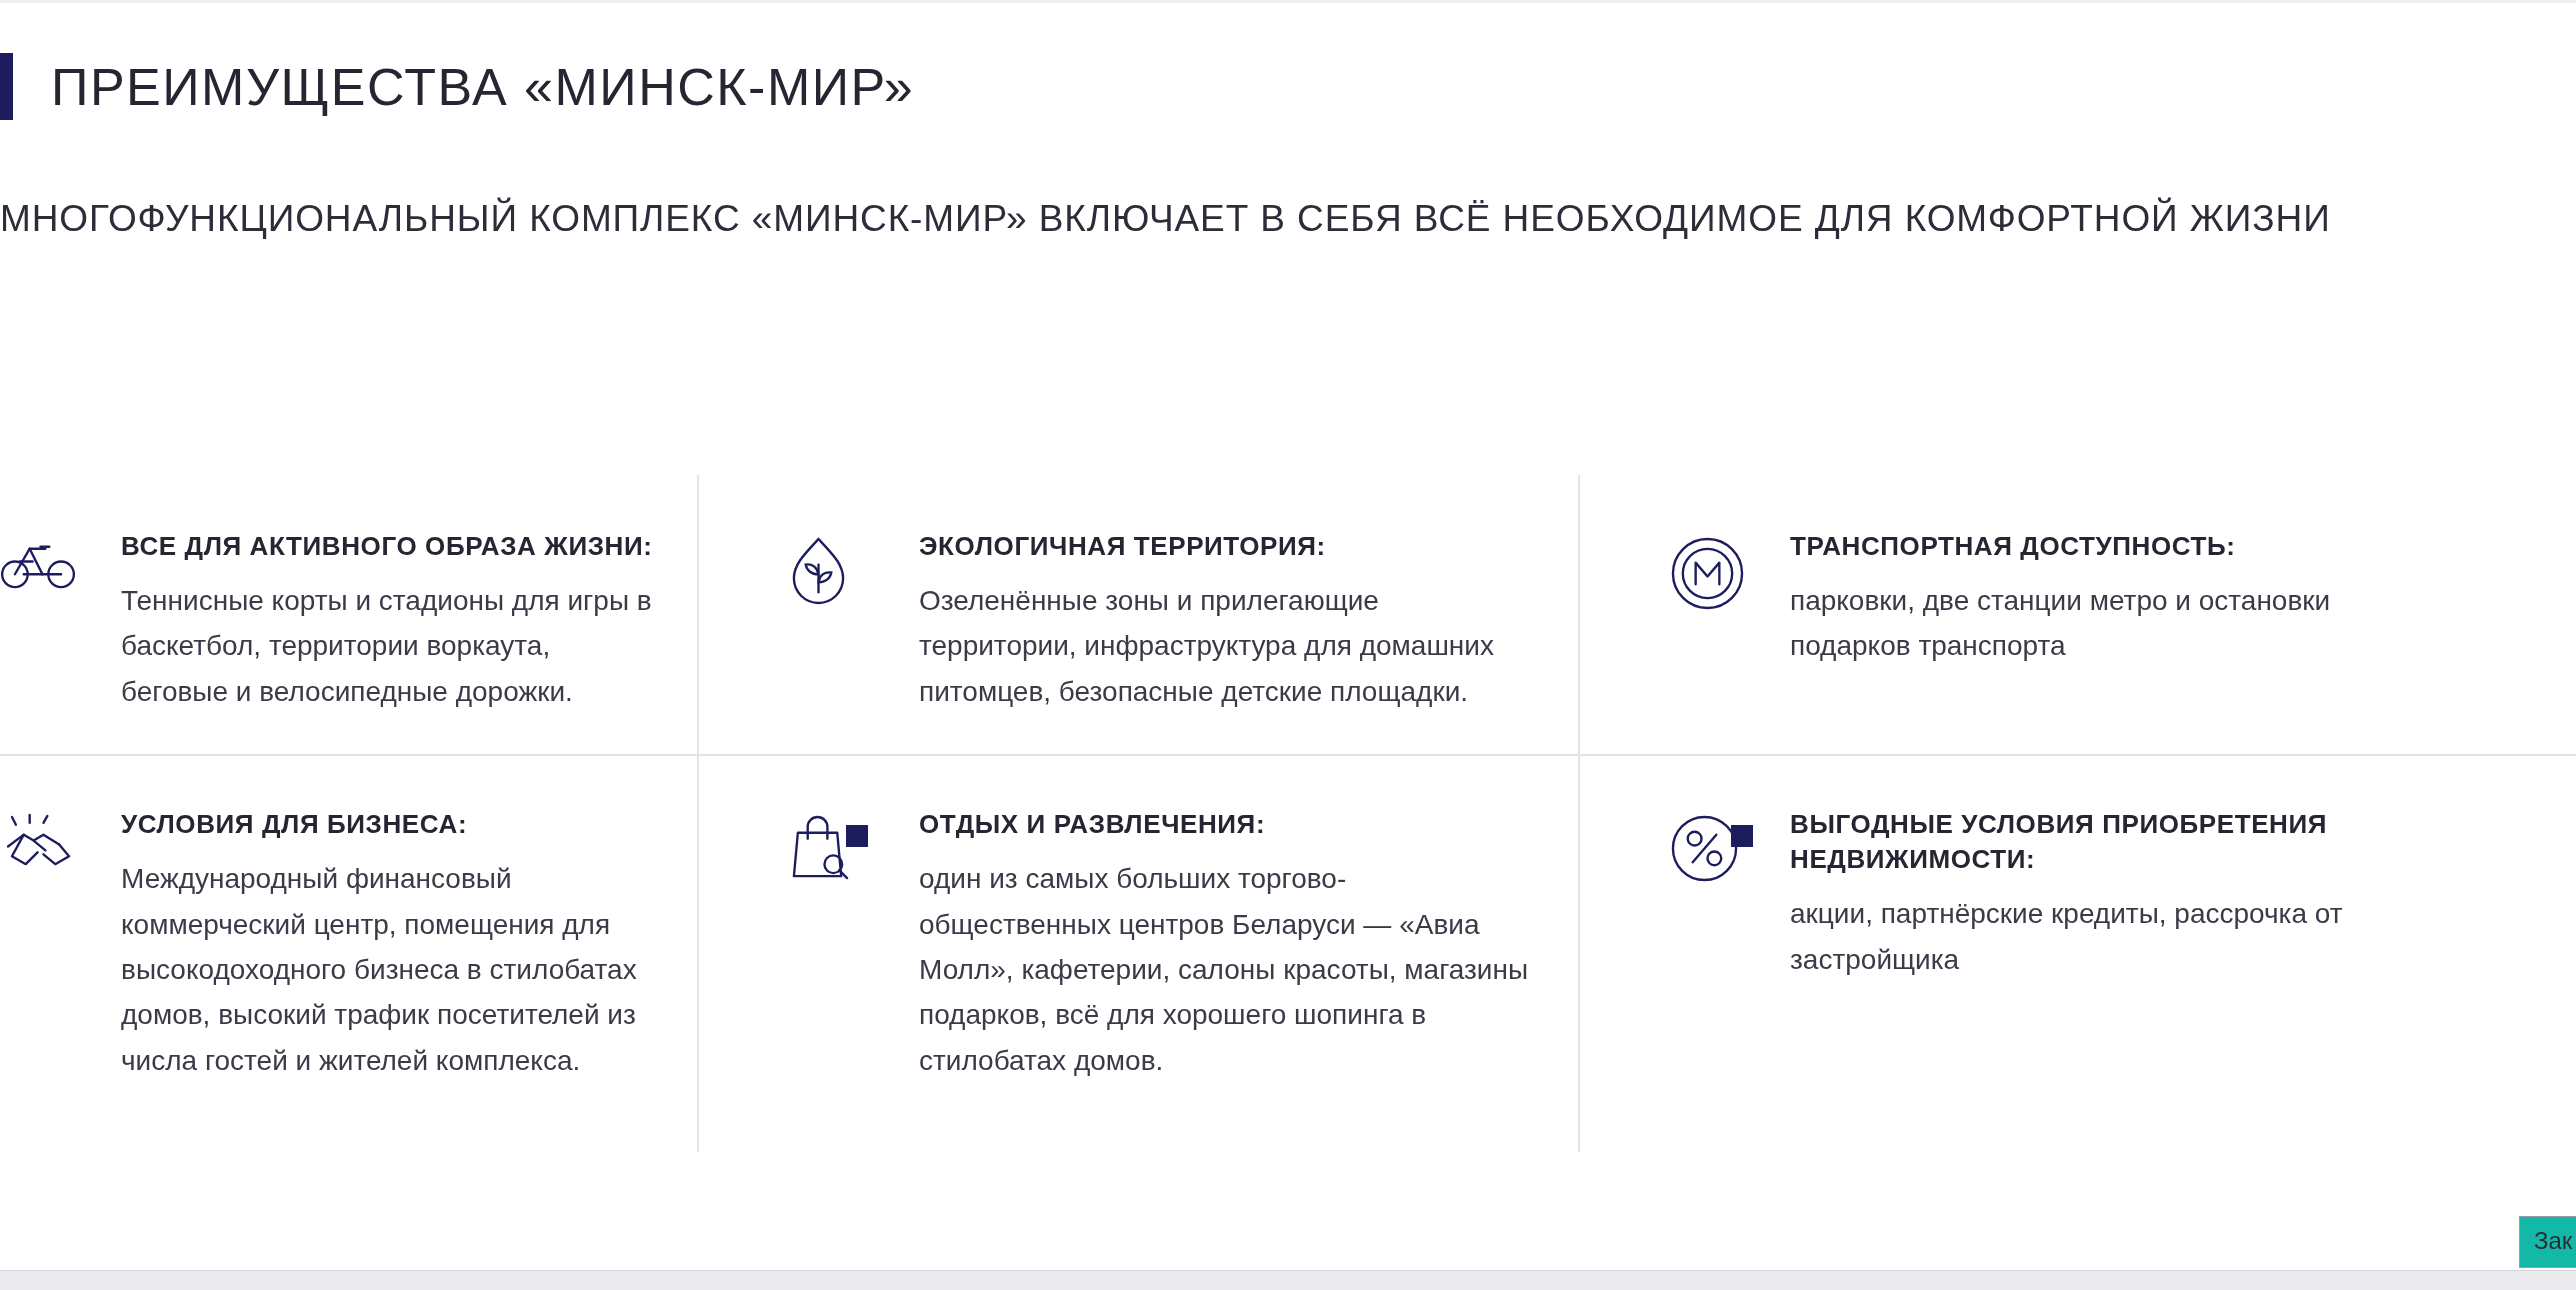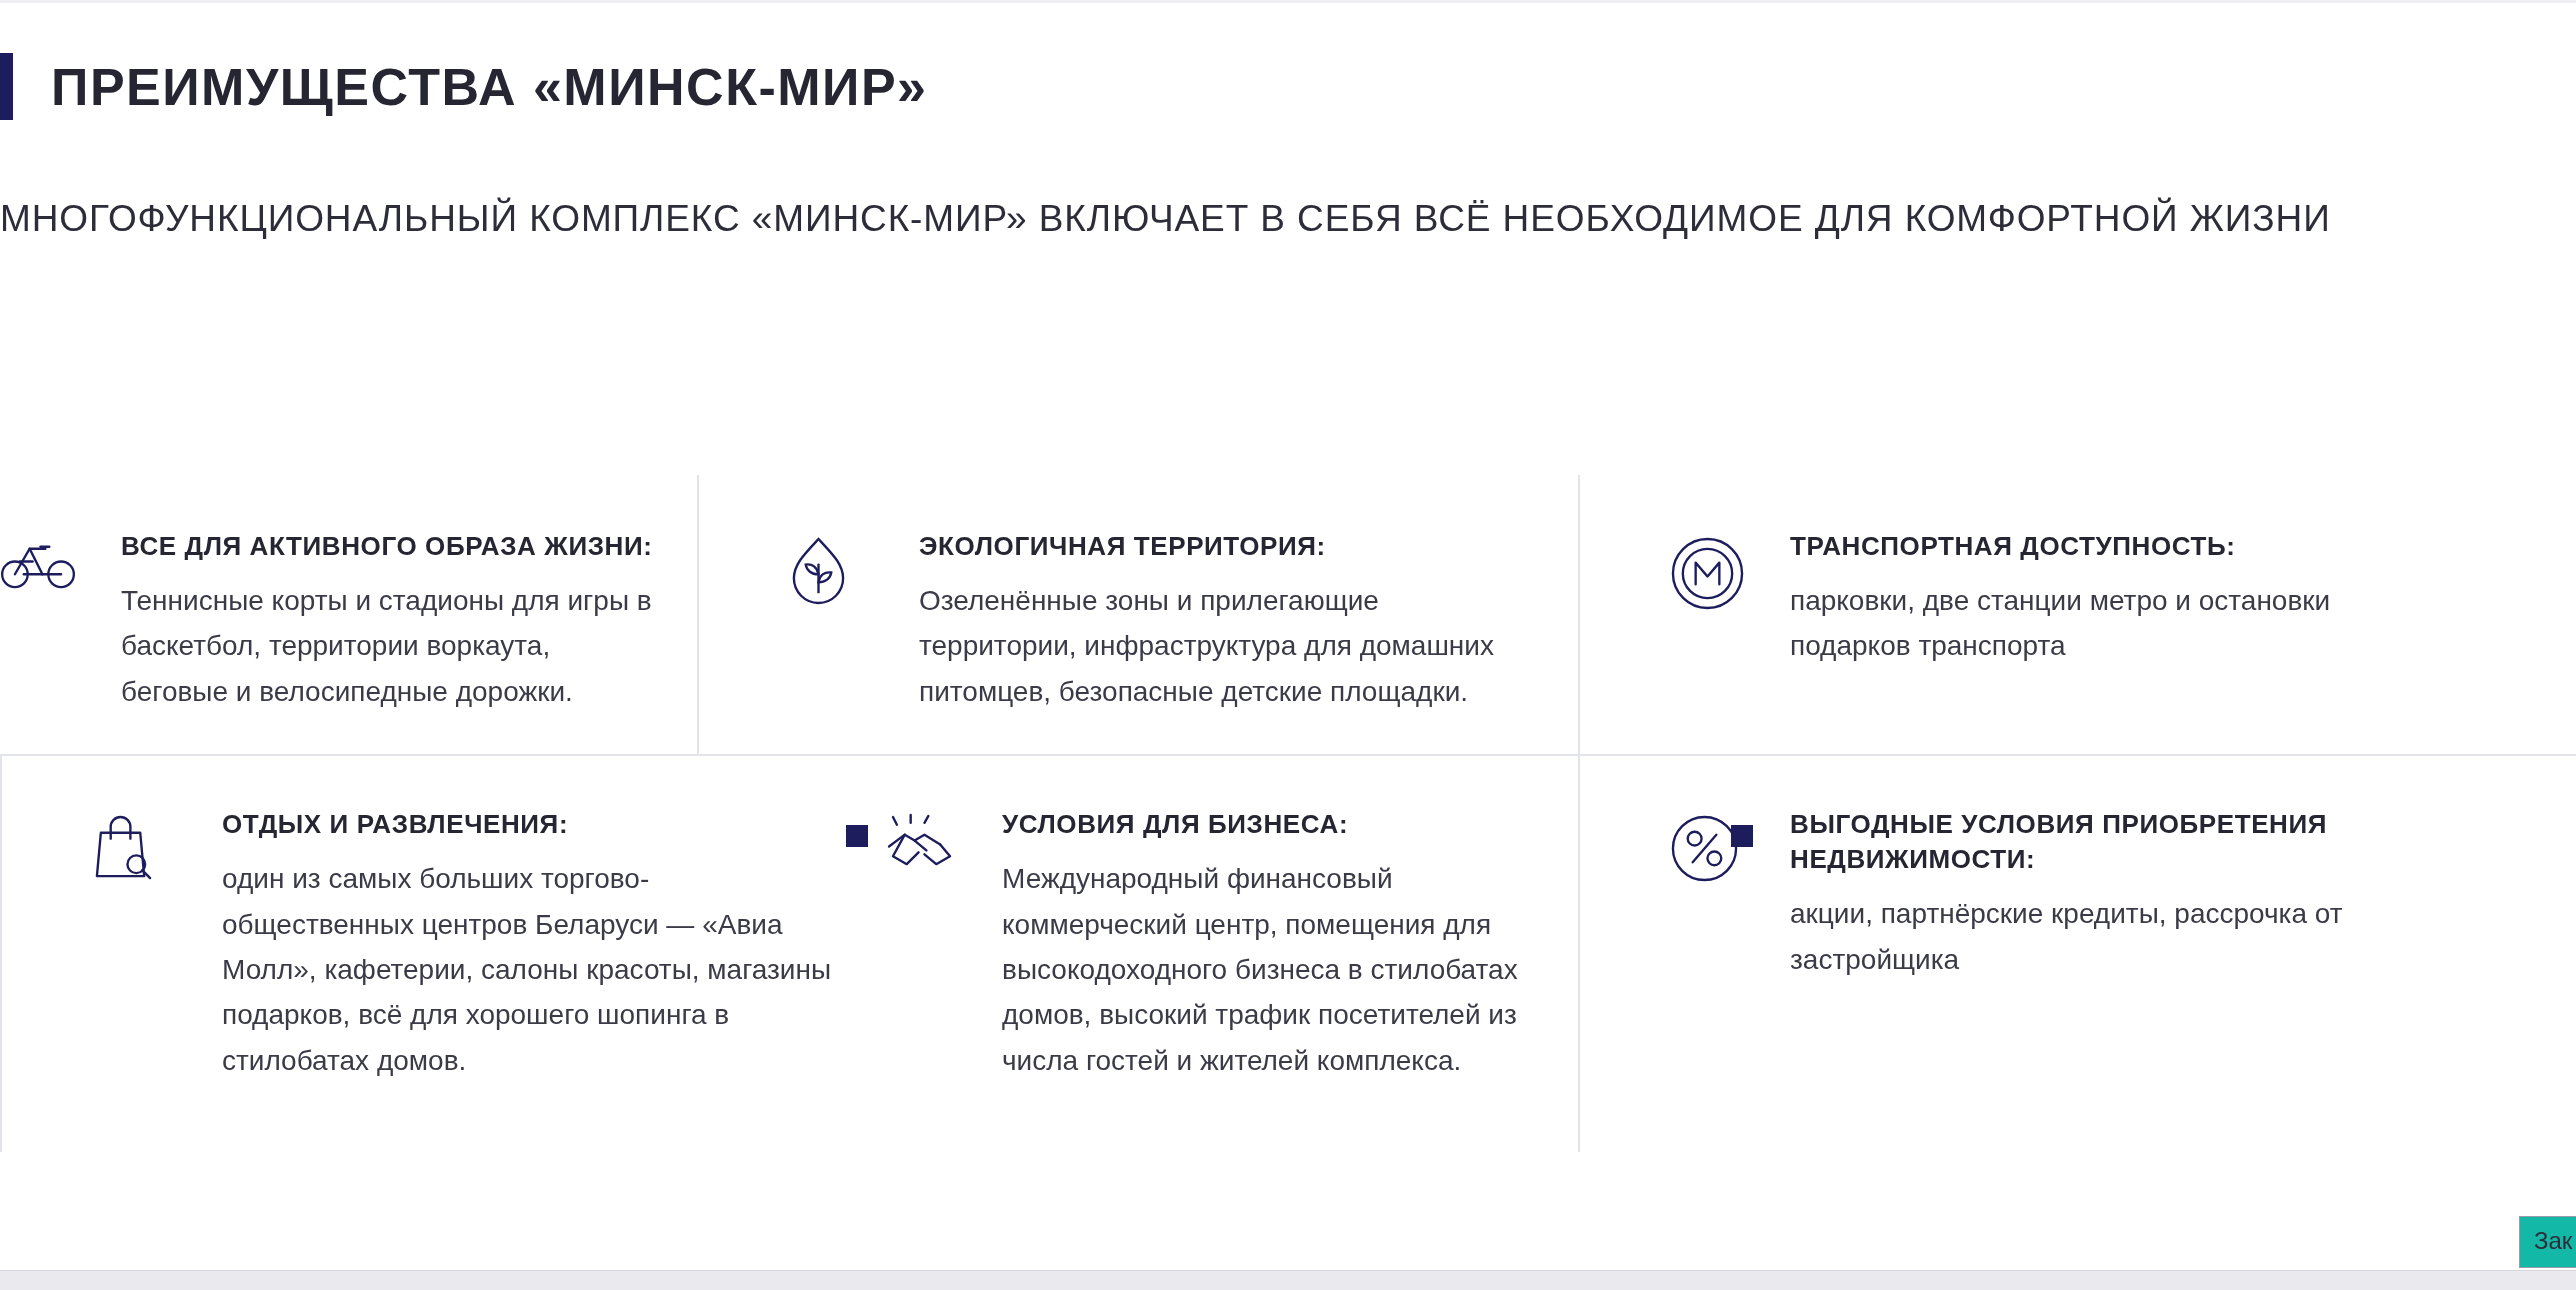--- a/index.html
+++ b/index.html
@@ -34,21 +34,21 @@
     width: 13px;
     height: 67px;
     background: #1d1d5e;
     flex: 0 0 auto;
     margin-left: 0px;
   }
   .page-title {
     font-size: 52px;
     letter-spacing: 1.5px;
     color: #262633;
-    font-weight: 700;
+    font-weight: 400;
     margin-left: 38px;
     white-space: nowrap;
   }
 
   .subtitle {
     margin-top: 40px;
     margin-left: 0px;
     font-size: 37px;
     line-height: 1.45;
     letter-spacing: 0.9px;
@@ -220,53 +220,53 @@
         <div class="text-box">
           <p class="card-title">ТРАНСПОРТНАЯ ДОСТУПНОСТЬ:</p>
           <p class="card-body">парковки, две станции метро и остановки подарков транспорта</p>
         </div>
       </div>
 
     </div>
 
     <div class="grid-row row-bottom">
 
-      <div class="cell c1">
-        <div class="icon-box">
-          <svg width="65" height="71" viewBox="0 0 66 72" fill="none" stroke="#1d1d5e" stroke-width="2.4">
-            <path d="M10 20 L50 20 L54 64 L6 64 Z" stroke-linejoin="round"></path>
-            <path d="M20 26 L20 14 A10 10 0 0 1 40 14 L40 26" stroke-linecap="round"></path>
-            <circle cx="46" cy="52" r="9"></circle>
-            <path d="M52 58 L60 66" stroke-linecap="round"></path>
-          </svg>
-        </div>
-        <div class="text-box">
-          <p class="card-title">ОТДЫХ И РАЗВЛЕЧЕНИЯ:</p>
-          <p class="card-body">один из самых больших торгово-общественных центров Беларуси — «Авиа Молл», кафетерии, салоны красоты, магазины подарков, всё для хорошего шопинга в стилобатах домов.</p>
-        </div>
-      </div>
-
       <div class="cell c0">
         <div class="icon-box">
           <svg width="81" height="61" viewBox="0 0 82 62" fill="none" stroke="#1d1d5e" stroke-width="2.4">
             <path d="M8 34 L24 22 L34 28 L44 22 L60 32" stroke-linecap="round" stroke-linejoin="round"></path>
             <path d="M24 22 L12 44 L26 52 L38 40" stroke-linecap="round" stroke-linejoin="round"></path>
             <path d="M60 32 L70 44 L56 52 L44 42" stroke-linecap="round" stroke-linejoin="round"></path>
             <path d="M34 28 L46 38" stroke-linecap="round"></path>
             <path d="M16 12 L12 4" stroke-linecap="round"></path>
             <path d="M30 10 L30 2" stroke-linecap="round"></path>
             <path d="M44 10 L48 3" stroke-linecap="round"></path>
           </svg>
         </div>
         <div class="text-box">
           <p class="card-title">УСЛОВИЯ ДЛЯ БИЗНЕСА:</p>
           <p class="card-body">Международный финансовый коммерческий центр, помещения для высокодоходного бизнеса в стилобатах домов, высокий трафик посетителей из числа гостей и жителей комплекса.</p>
         </div>
       </div>
 
+      <div class="cell c1">
+        <div class="icon-box">
+          <svg width="65" height="71" viewBox="0 0 66 72" fill="none" stroke="#1d1d5e" stroke-width="2.4">
+            <path d="M10 20 L50 20 L54 64 L6 64 Z" stroke-linejoin="round"></path>
+            <path d="M20 26 L20 14 A10 10 0 0 1 40 14 L40 26" stroke-linecap="round"></path>
+            <circle cx="46" cy="52" r="9"></circle>
+            <path d="M52 58 L60 66" stroke-linecap="round"></path>
+          </svg>
+        </div>
+        <div class="text-box">
+          <p class="card-title">ОТДЫХ И РАЗВЛЕЧЕНИЯ:</p>
+          <p class="card-body">один из самых больших торгово-общественных центров Беларуси — «Авиа Молл», кафетерии, салоны красоты, магазины подарков, всё для хорошего шопинга в стилобатах домов.</p>
+        </div>
+      </div>
+
       <div class="cell c2">
         <div class="icon-box">
           <svg width="71" height="71" viewBox="0 0 72 72" fill="none" stroke="#1d1d5e" stroke-width="2.4">
             <circle cx="36" cy="36" r="32"></circle>
             <circle cx="26" cy="26" r="7"></circle>
             <circle cx="46" cy="46" r="7"></circle>
             <path d="M48 22 L24 50" stroke-linecap="round"></path>
           </svg>
         </div>
         <div class="text-box">

